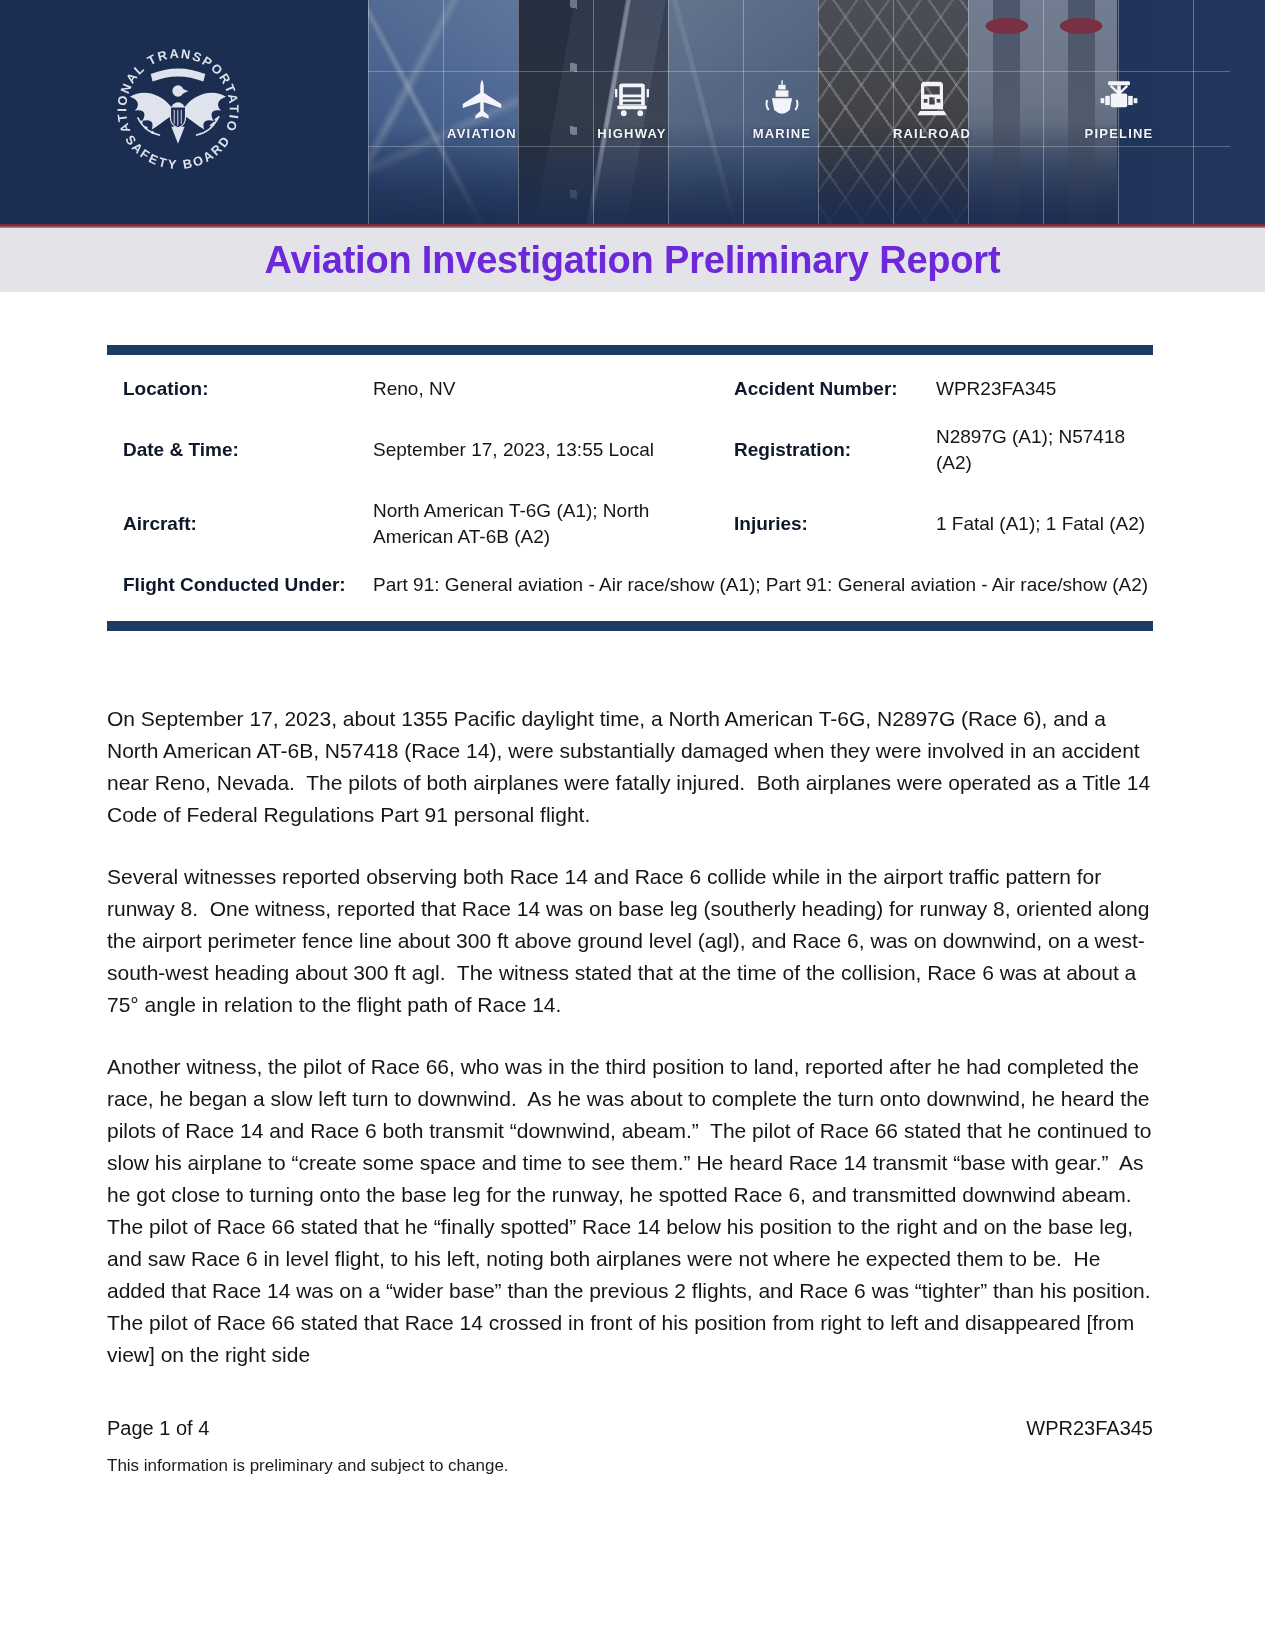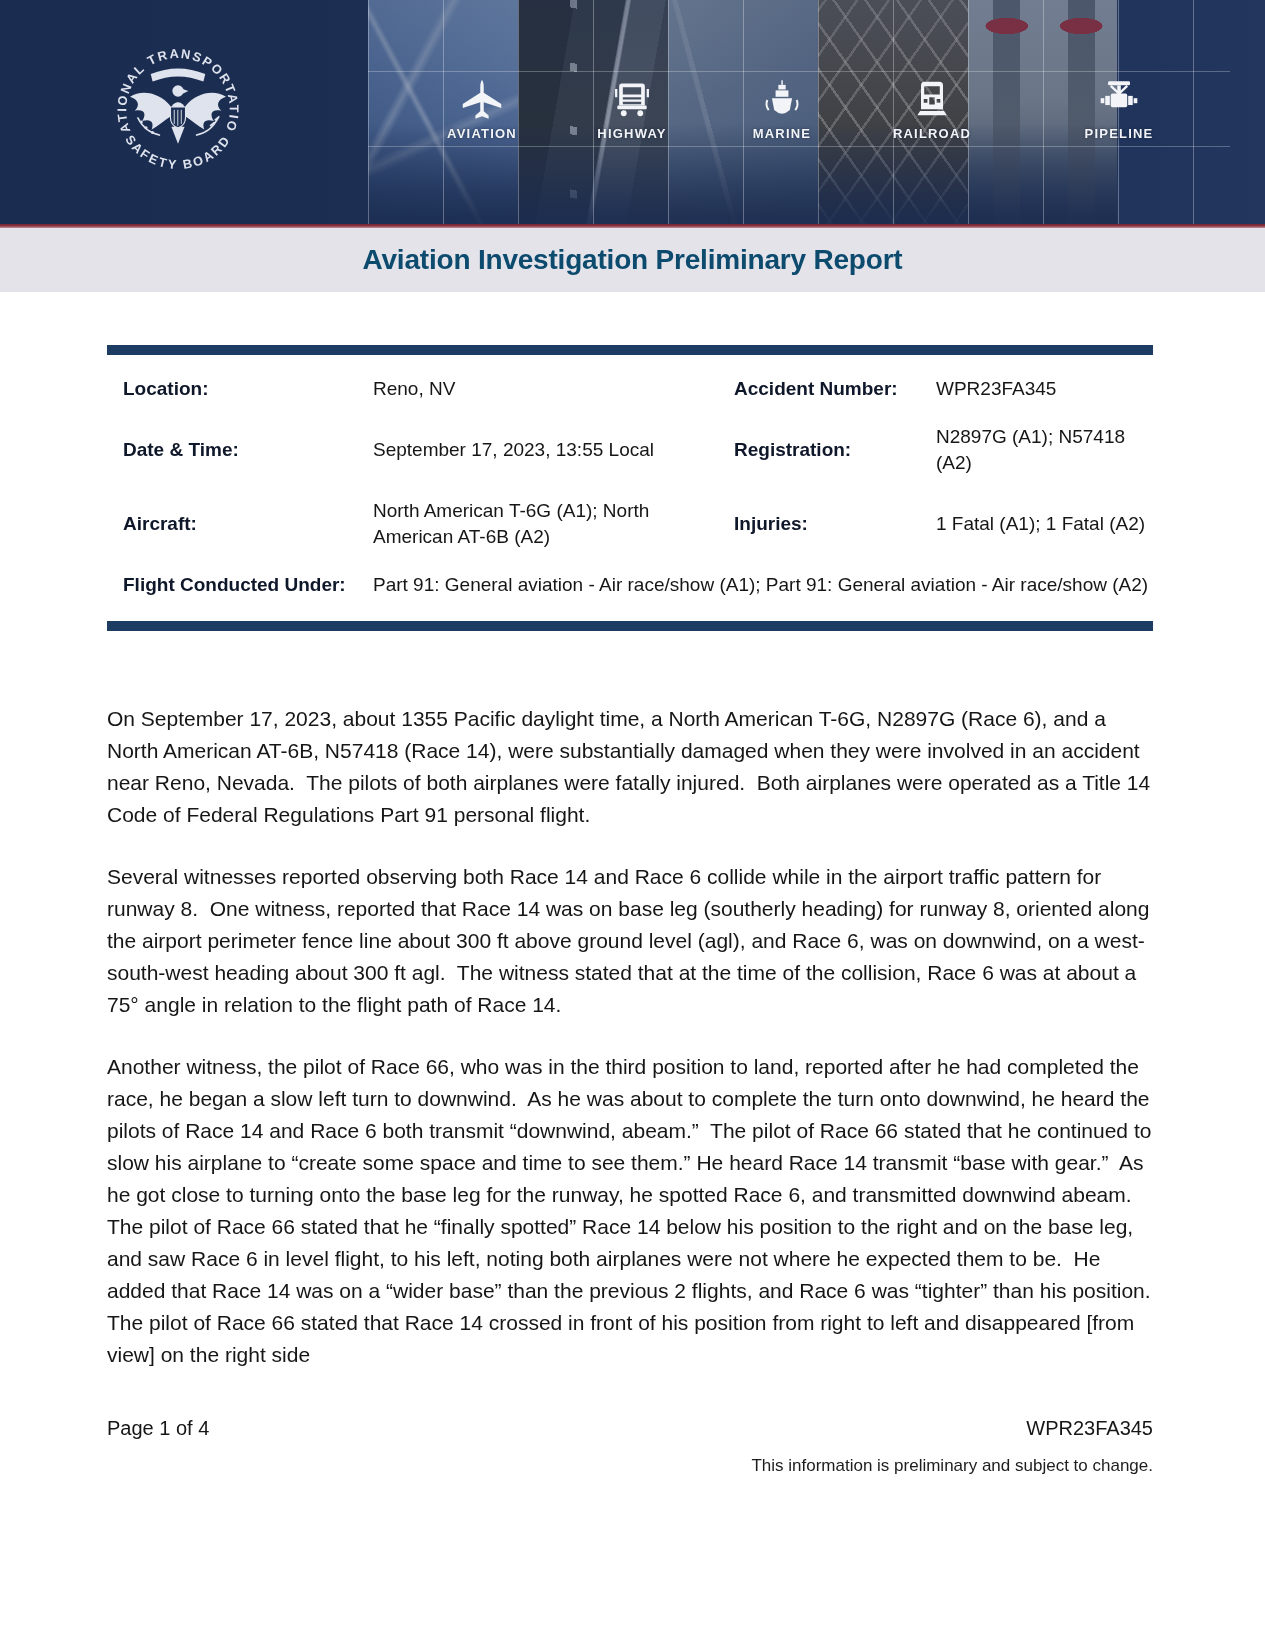--- a/index.html
+++ b/index.html
@@ -40,39 +40,39 @@
       linear-gradient(to bottom,transparent 71px,rgba(255,255,255,.26) 71px 72px,transparent 72px 146px,rgba(255,255,255,.26) 146px 147px,transparent 147px);}
   .mode{position:absolute;top:78px;width:120px;text-align:center;color:#f2f4f8;}
   .mode svg{width:44px;height:44px;display:block;margin:0 auto 4px auto;fill:#f2f4f8;}
   .mode .lbl{font-size:13px;font-weight:bold;letter-spacing:1.2px;color:#f2f4f8;
              text-shadow:0 0 3px rgba(10,20,40,.6);}
   .seal{position:absolute;left:98px;top:27px;width:160px;height:160px;}
 
   
   .redline{width:100%;height:4px;background:linear-gradient(180deg,#6e2836 0%,#8c3240 45%,#c0919d 100%);}
   .titlebar{width:100%;height:64px;background:#e4e3ea;display:flex;align-items:center;justify-content:center;}
-  .titlebar h1{margin:0;font-size:28px;font-weight:bold;color:#0c4a6e;letter-spacing:-0.2px;}
+  .titlebar h1{margin:0;font-size:38px;font-weight:bold;color:#6d28d9;letter-spacing:-0.2px;}
 
   
   .content{margin-left:107px;width:1046px;}
 
   
   .details{margin-top:53px;border-top:10px solid #1c3c63;border-bottom:10px solid #1c3c63;
            padding:10px 0 12px 0;font-size:19px;line-height:26px;}
   .drow{display:grid;grid-template-columns:266px 345px 218px 217px;align-items:center;padding:11px 0;}
   .drow.span{grid-template-columns:266px 1fr;}
   .dlabel{font-weight:bold;padding-left:16px;color:#0f172a;}
   .dvalue{white-space:pre-wrap;color:#161616;}
 
   
   .bodytext{padding-top:72px;font-size:21px;line-height:32px;color:#161616;}
   .bodytext p{margin:0 0 30px 0;white-space:pre-wrap;}
 
   
-  .footer{margin-top:46px;text-align:right;}
+  .footer{margin-top:46px;}
   .frow{display:flex;justify-content:space-between;font-size:20px;color:#161616;}
   .disclaimer{margin-top:16px;font-size:17px;color:#1d1d1d;}
 </style>
 </head>
 <body>
 
 <div class="page">
 
   <header class="hdr">
 

